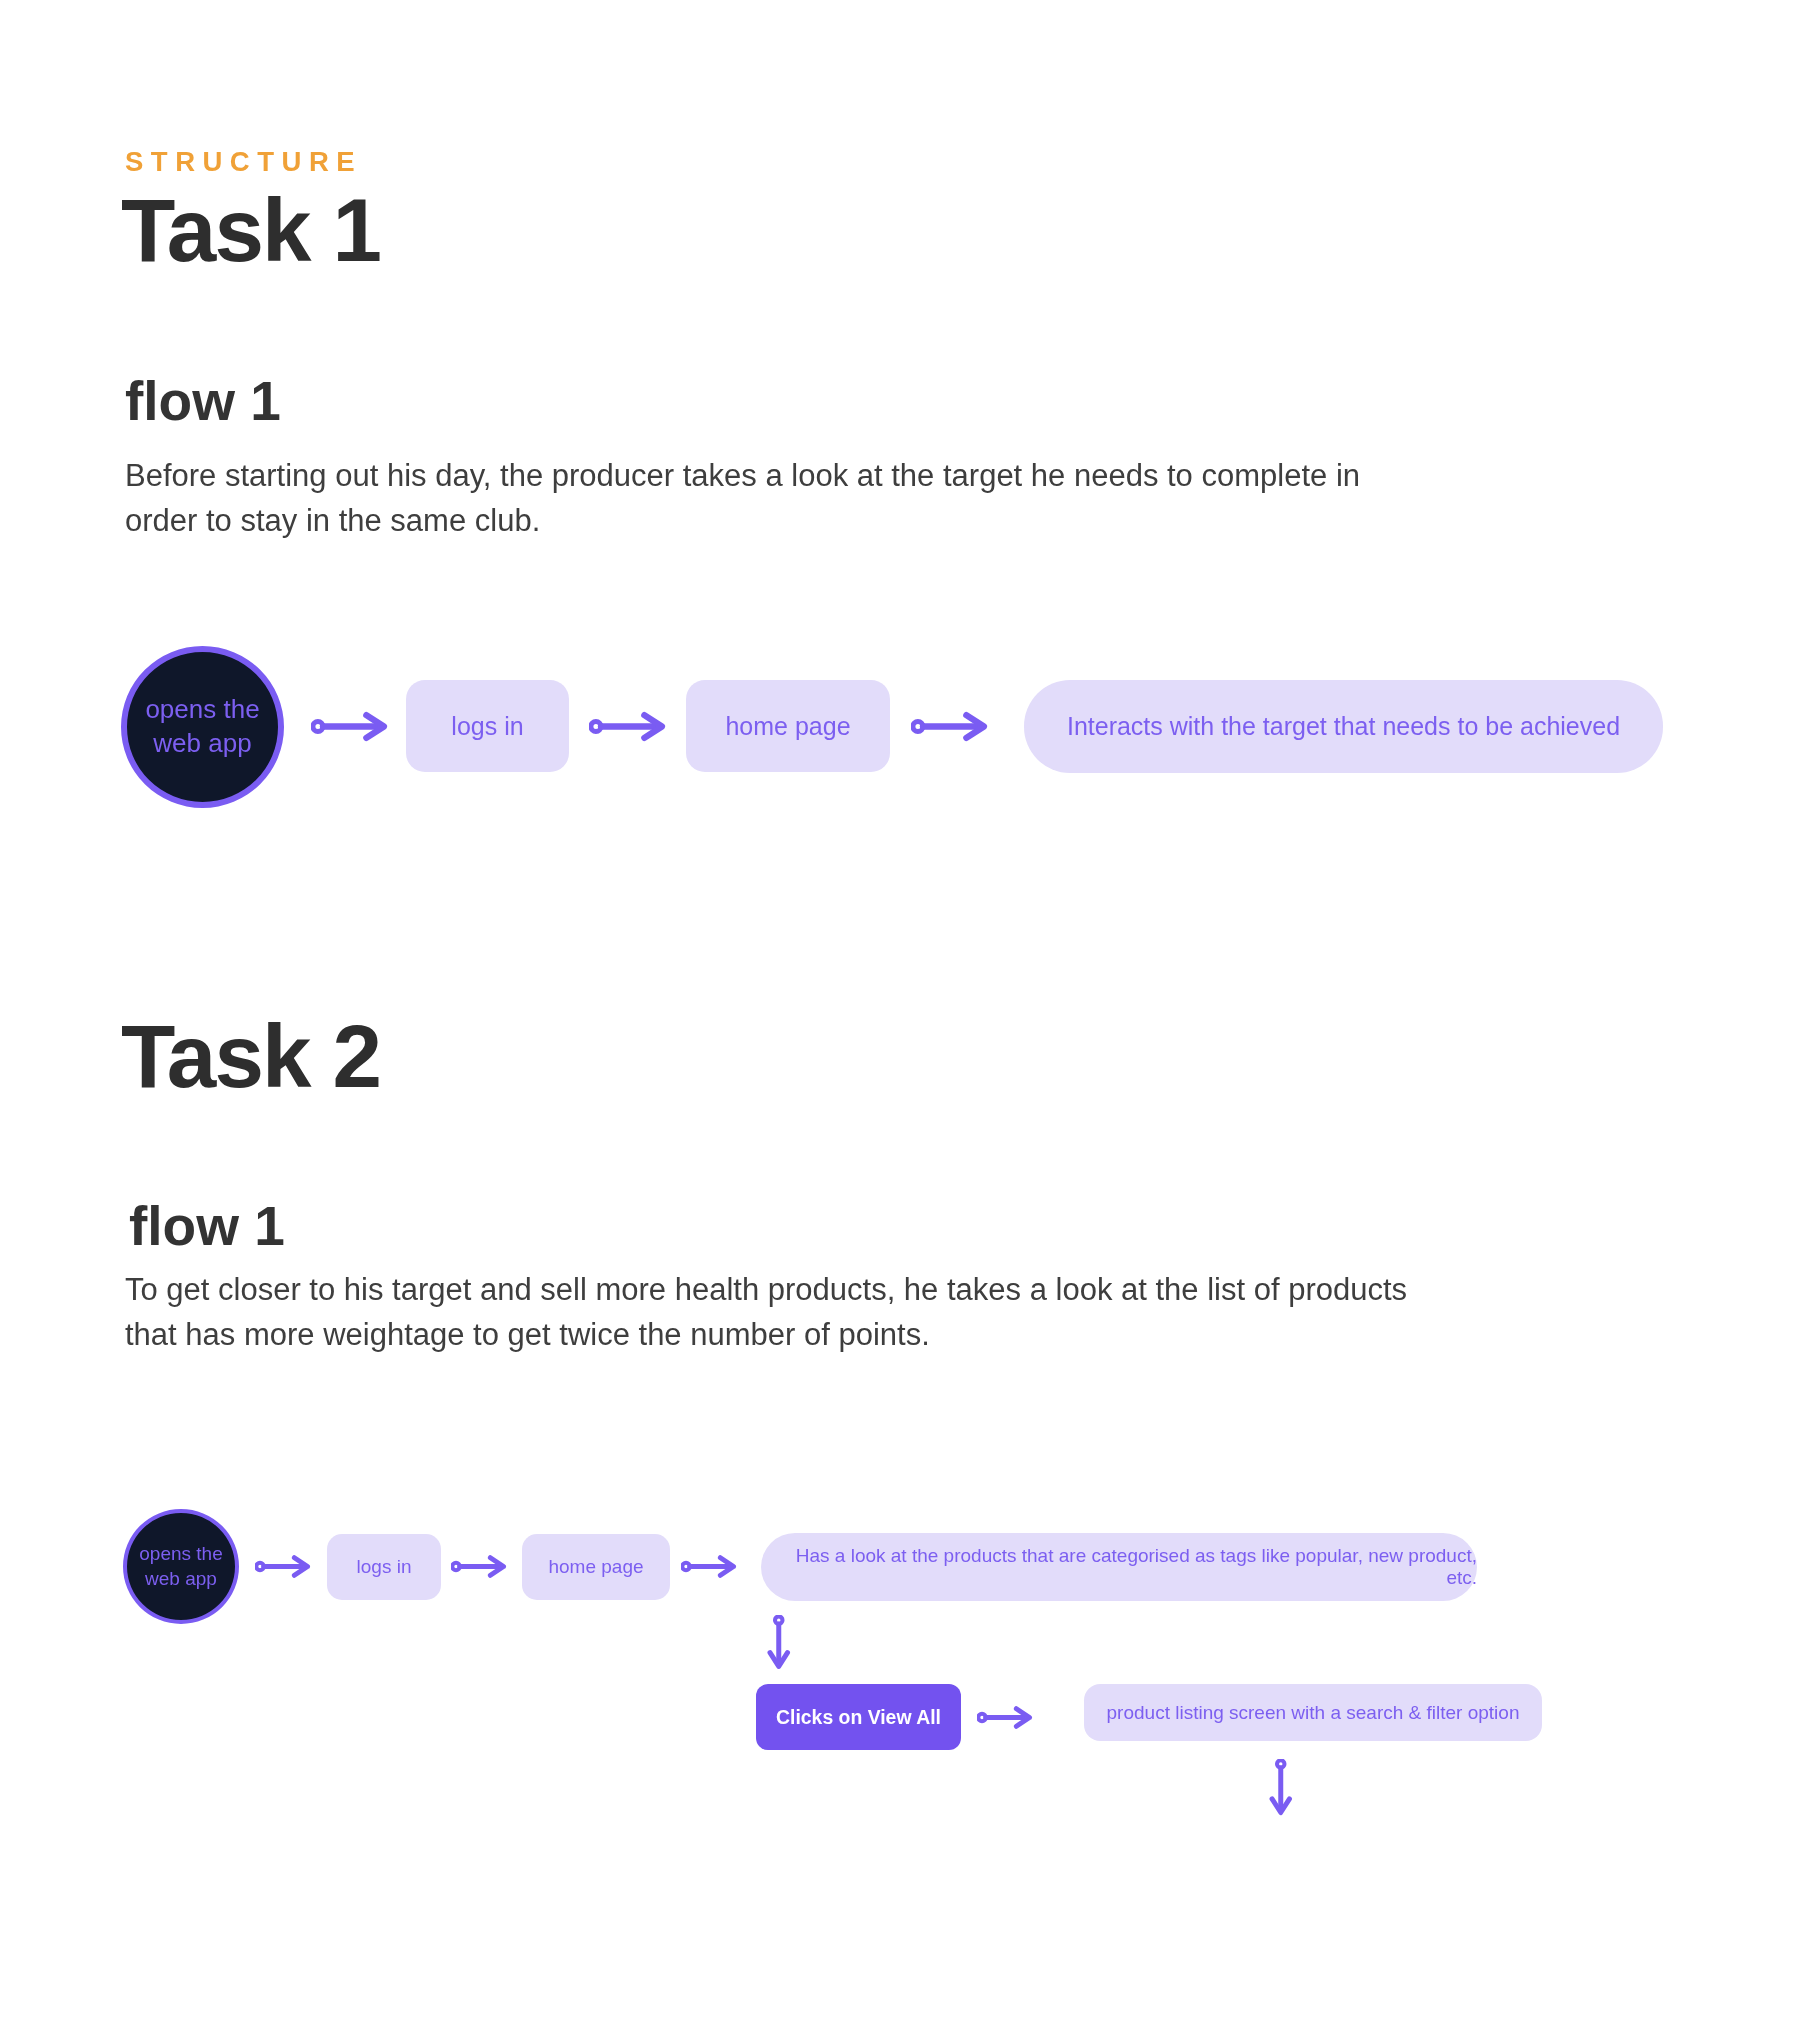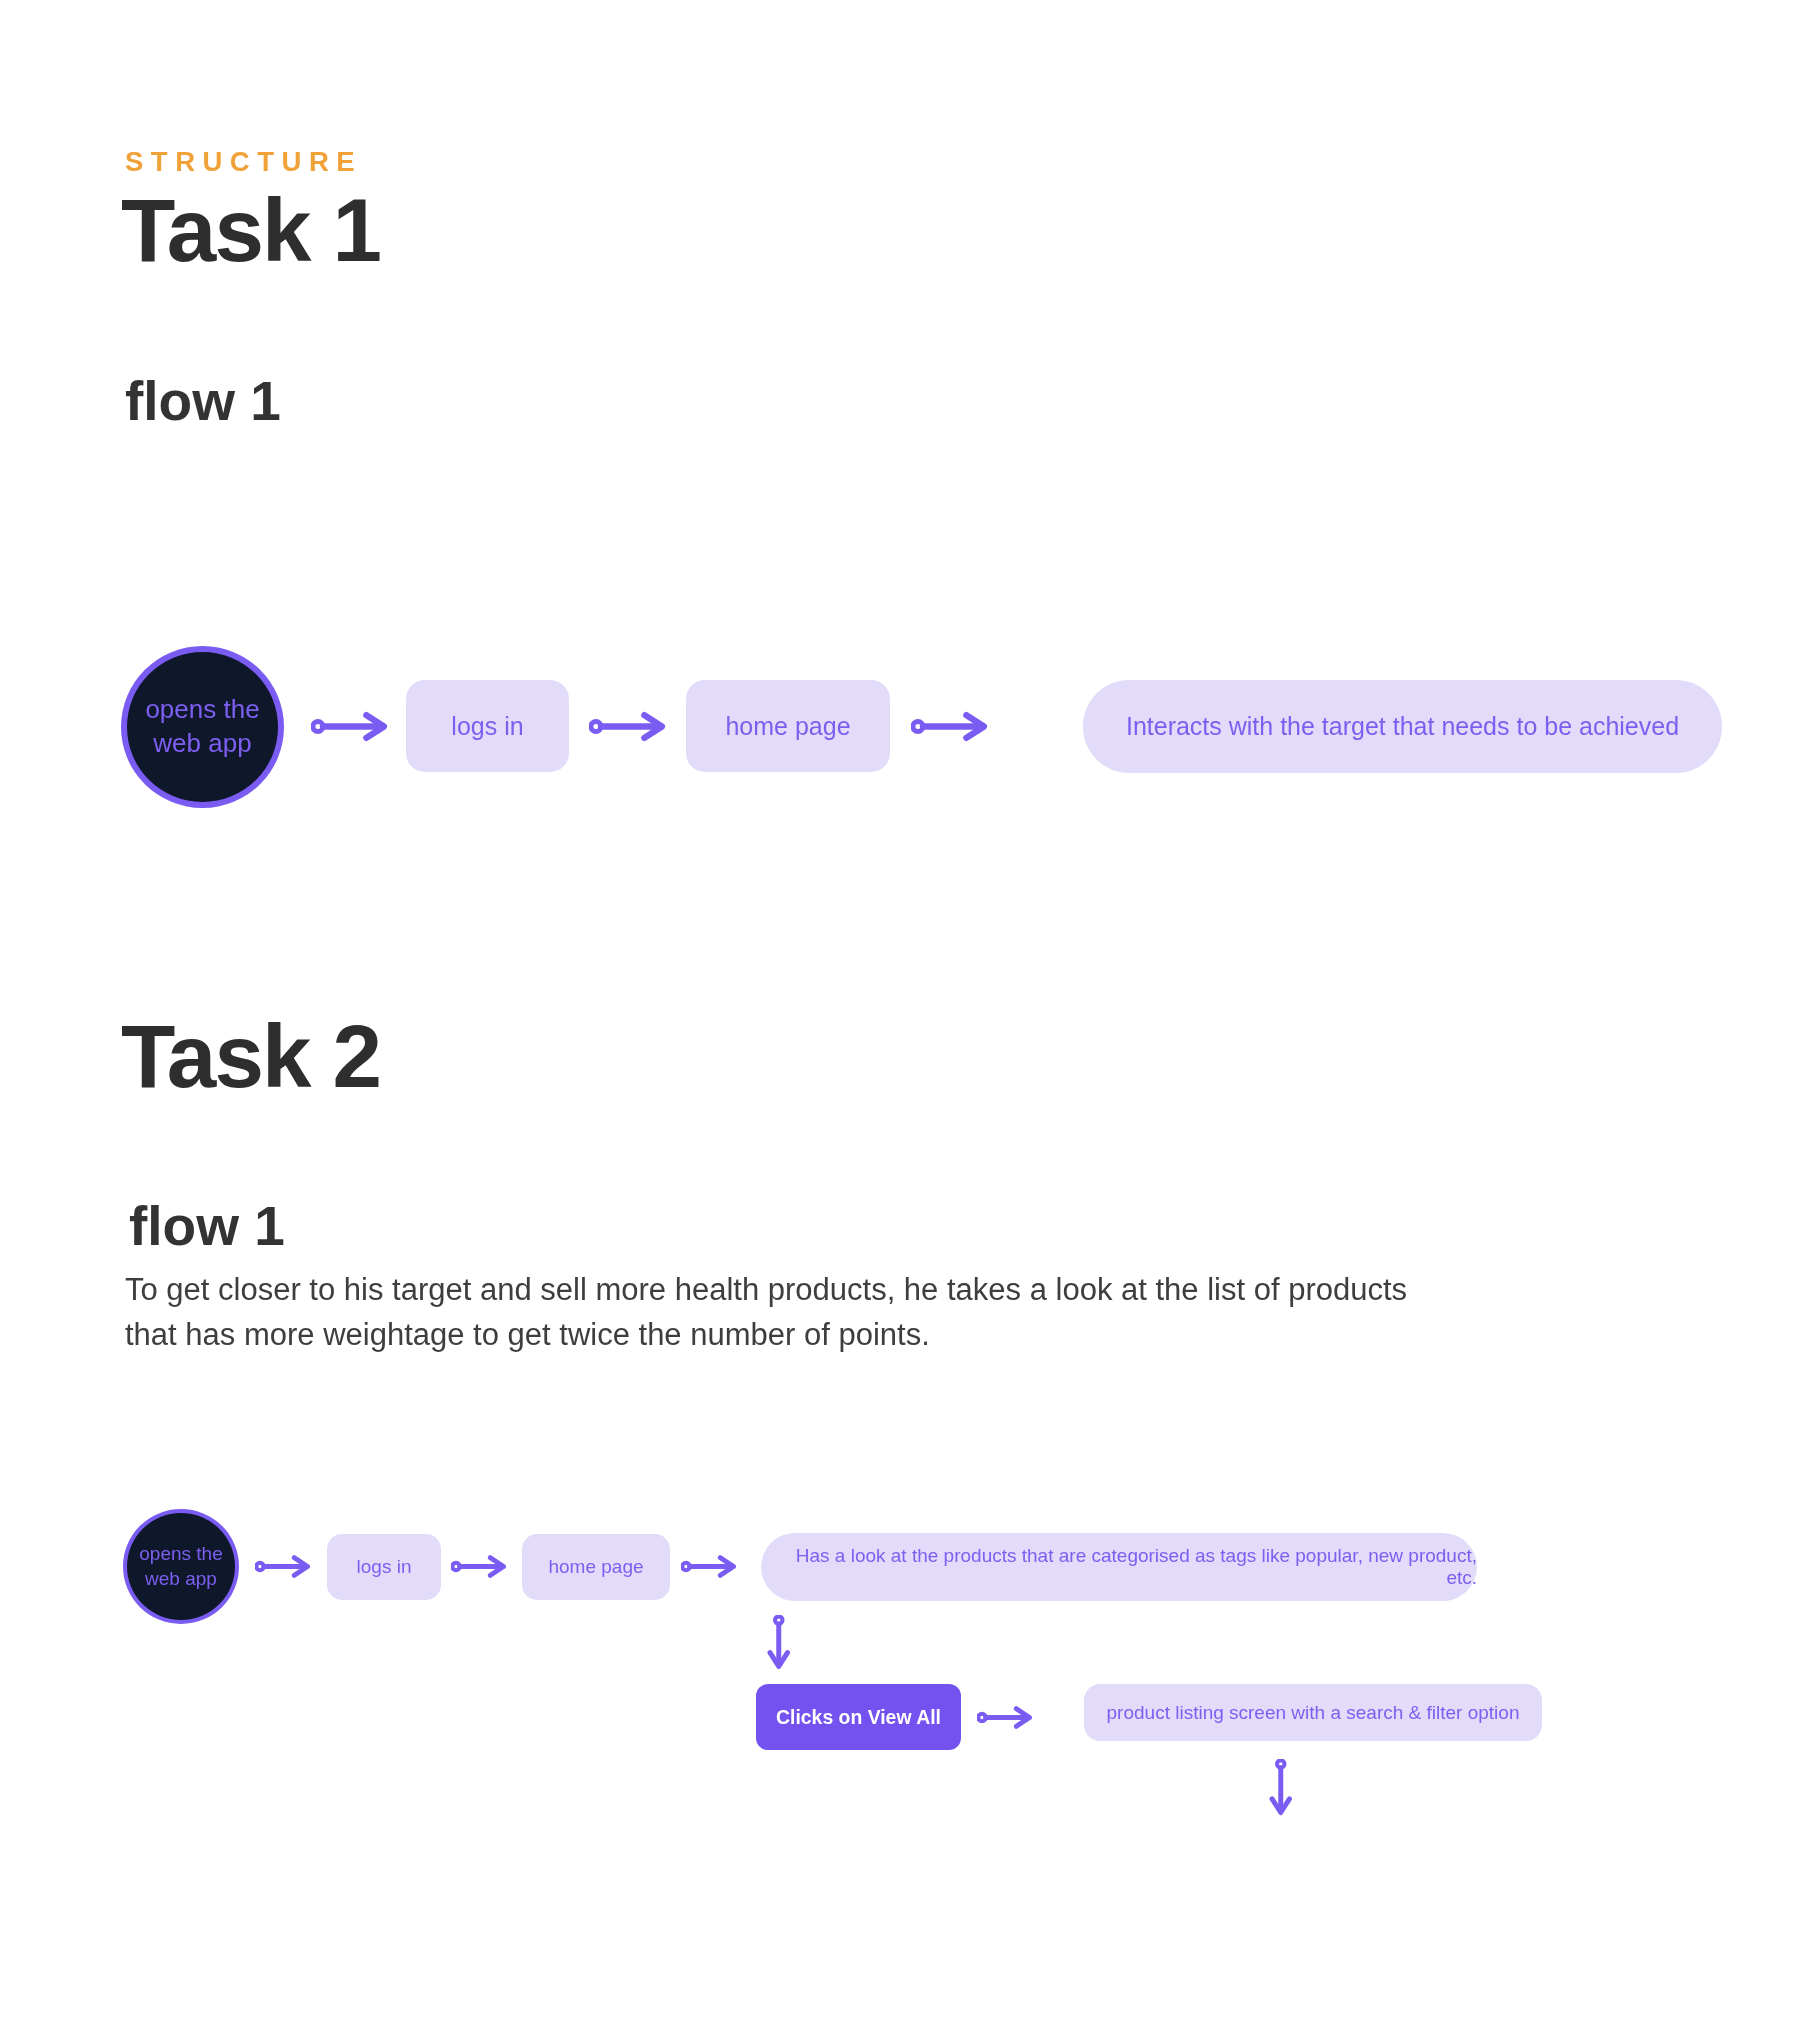--- a/index.html
+++ b/index.html
@@ -61,21 +61,21 @@
   .arrow{position:absolute;color:#7A5CF2;line-height:0;}
   .arrow svg{display:block;}
 
   
   .f1-circle{left:121px;top:606px;width:163px;height:162px;font-size:26px;}
   .f1-a1{left:311px;top:670px;}
   .f1-box1{left:406px;top:640px;width:163px;height:92px;border-radius:19px;font-size:25px;}
   .f1-a2{left:589px;top:670px;}
   .f1-box2{left:686px;top:640px;width:204px;height:92px;border-radius:19px;font-size:25px;}
   .f1-a3{left:911px;top:670px;}
-  .f1-pill{left:1083px;top:640px;width:639px;height:93px;border-radius:46px;font-size:25px;}
+  .f1-pill{left:1024px;top:640px;width:639px;height:93px;border-radius:46px;font-size:25px;}
 
   
   .f2-circle{left:123px;top:1469px;width:116px;height:115px;font-size:19px;}
   .f2-a1{left:255px;top:1514px;}
   .f2-box1{left:327px;top:1494px;width:114px;height:66px;border-radius:15px;font-size:19px;}
   .f2-a2{left:451px;top:1514px;}
   .f2-box2{left:522px;top:1494px;width:148px;height:66px;border-radius:15px;font-size:19px;}
   .f2-a3{left:681px;top:1514px;}
   .f2-pill1{left:761px;top:1493px;width:716px;height:68px;border-radius:34px;font-size:19px;text-align:right;}
   .f2-v1{left:765px;top:1575px;}
@@ -87,20 +87,21 @@
 </style>
 </head>
 <body>
 
 <div class="page">
 
   <div class="eyebrow">STRUCTURE</div>
   <h1 class="task-title t1">Task 1</h1>
 
   <h2 class="flow-title f1">flow 1</h2>
+  <p class="flow-desc d1">Before starting out his day, the producer takes a look at the target he needs to complete in order to stay in the same club.</p>
 
   <div class="node circle f1-circle">
     <span>opens the web app</span>
   </div>
 
   <span class="arrow f1-a1">
     <svg width="83" height="33" viewBox="0 0 132 52" fill="none" stroke="currentColor" stroke-linecap="round" stroke-linejoin="round">
       <circle cx="11" cy="26" r="8" stroke-width="8"></circle>
       <line x1="19" y1="26" x2="103" y2="26" stroke-width="10"></line>
       <path d="M88 8 L116 26 L88 44" stroke-width="10"></path>

